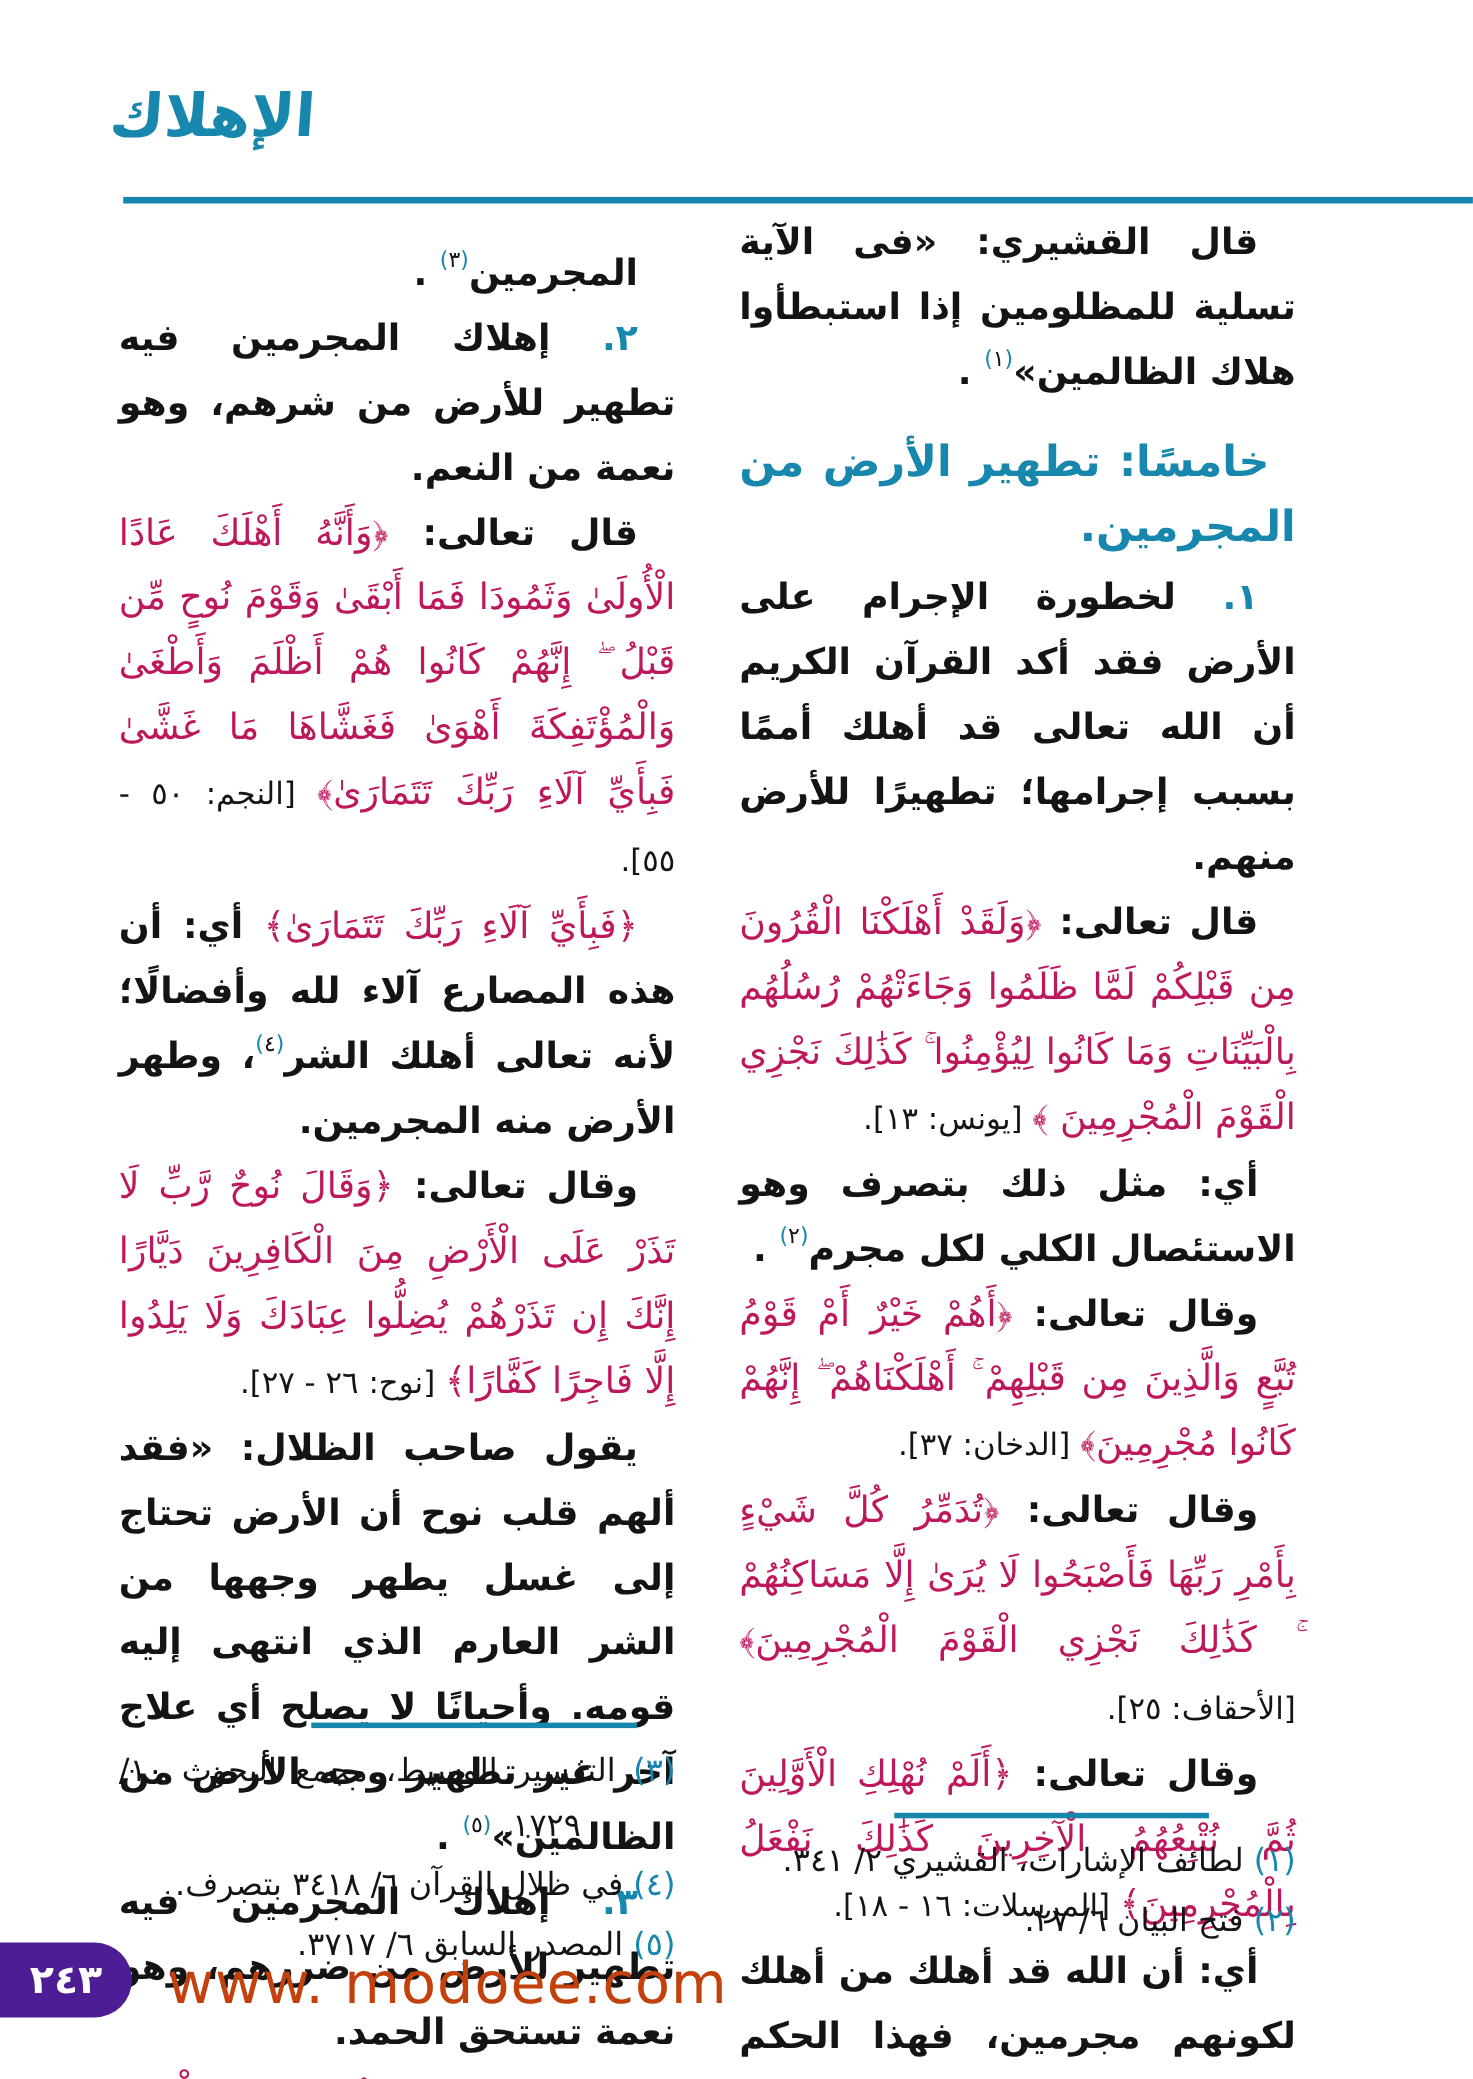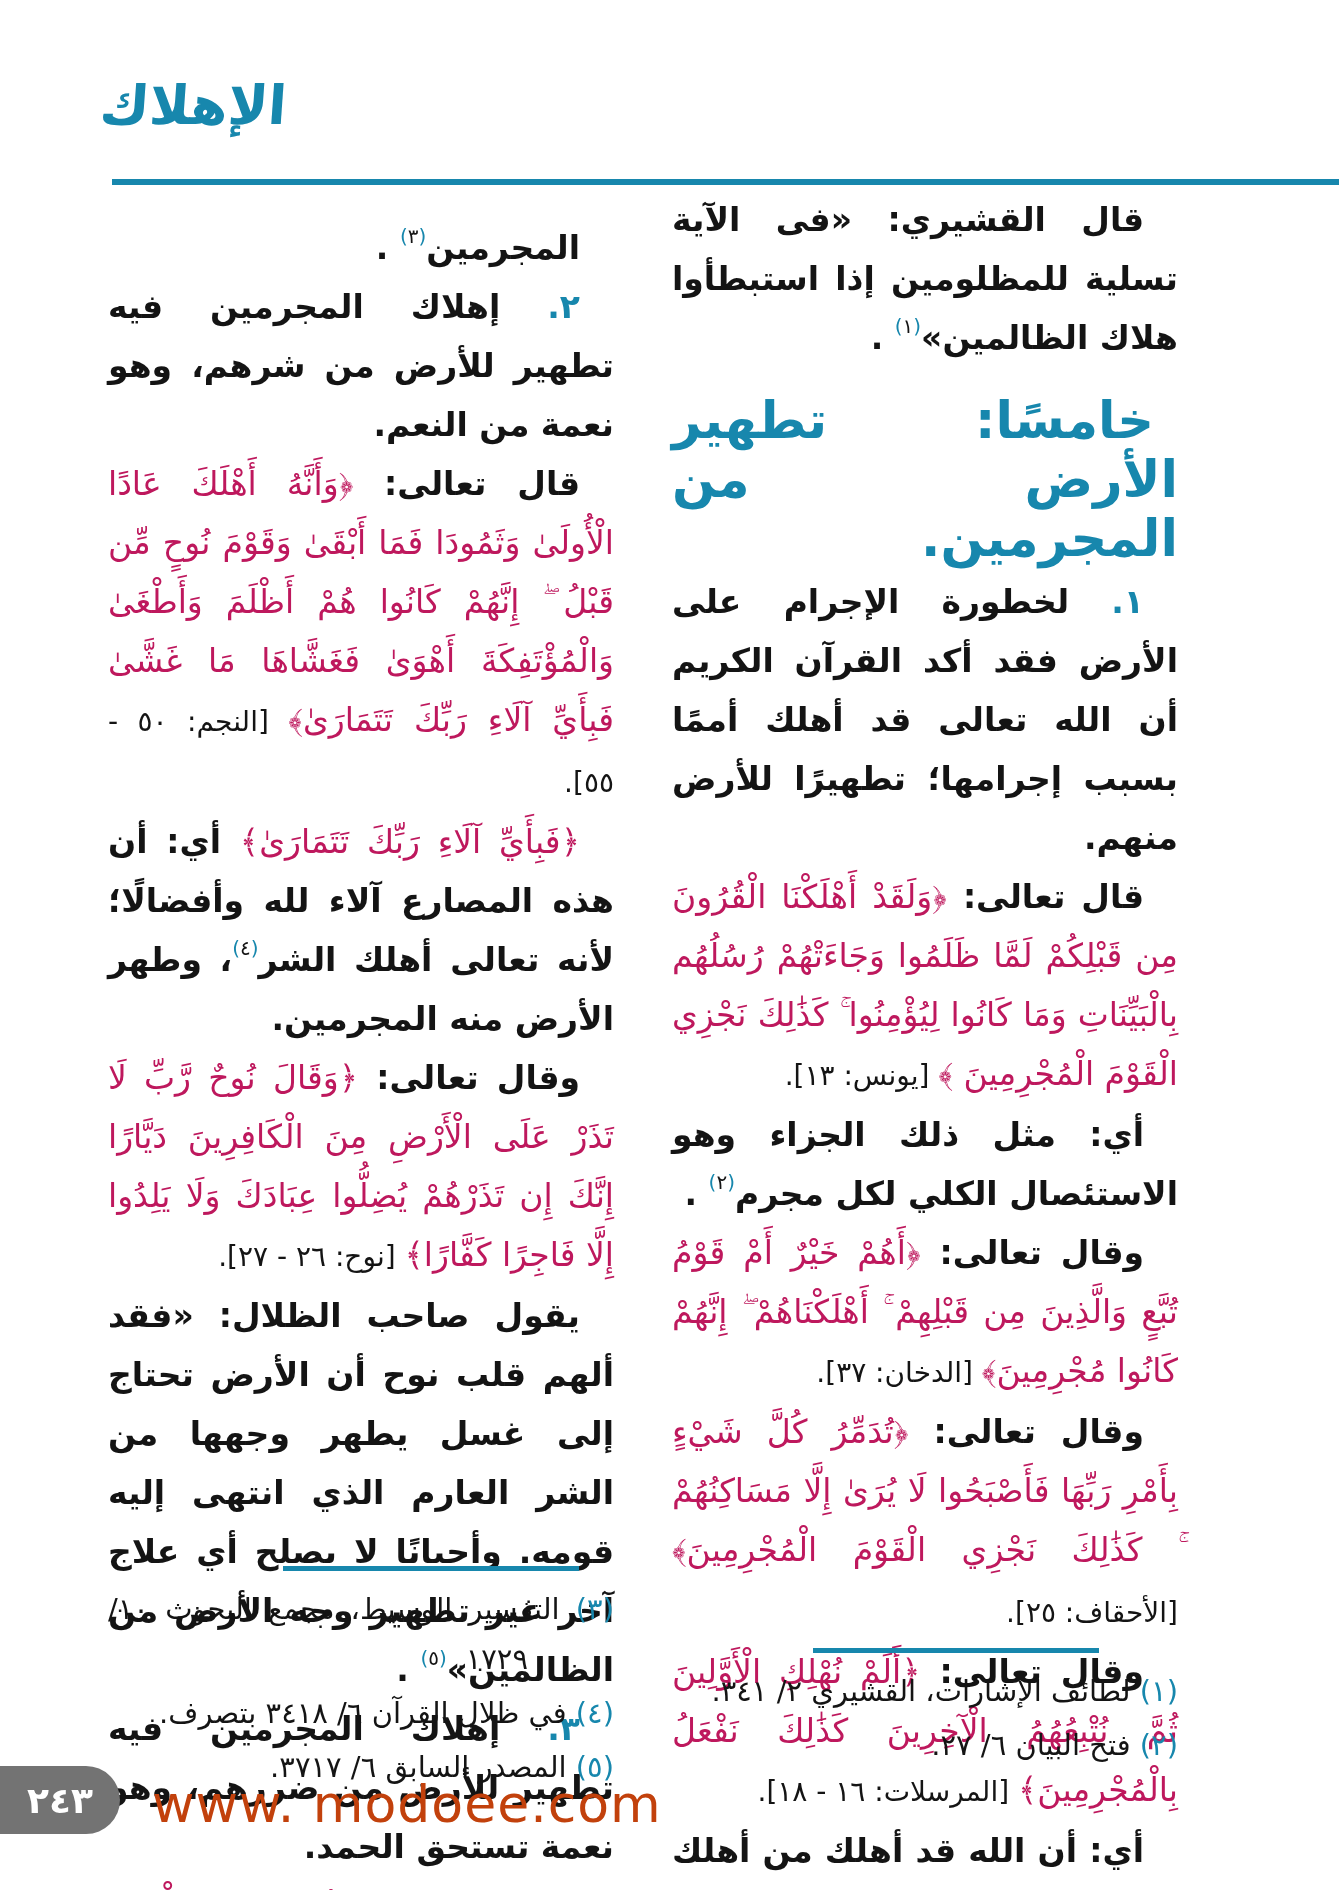--- a/index.html
+++ b/index.html
@@ -18,21 +18,21 @@
     background:#1787ad;
   }
   .col {
     position:absolute; width:506px; direction:rtl; text-align:justify;
     color:#141414; font-size:33px; font-weight:700; line-height:59px;
   }
   .col-right { top:190px; left:672px; }
   .col-left  { top:218px; left:108px; }
   .para { margin:0; text-indent:34px; }
   .para.heading {
-    color:#1787ad; font-size:51px; font-weight:700;
+    color:#1787ad; font-size:39px; font-weight:700;
     margin:24px 0 4px; text-indent:24px;
   }
   .seg-normal { color:#141414; }
   .seg-quran  { color:#be185d; font-weight:400; }
   .seg-ref    { color:#141414; font-weight:400; font-size:28px;margin-left:24px; }
   .seg-marker { color:#1787ad; }
   .fnref {
     font-size:20px; font-weight:400; line-height:0;
     vertical-align:16px; letter-spacing:1px; white-space:nowrap;
   }
@@ -44,21 +44,21 @@
   .fns {
     position:absolute; width:506px; direction:rtl; text-align:justify;
     font-size:29px; font-weight:400; line-height:50px; color:#141414;
   }
   .fns-right { top:1666px; left:672px; }
   .fns-left  { top:1584px; left:108px; }
   .footnote { padding-right:86px; text-indent:-86px; margin:0 0 4px; }
   .fn-marker { color:#1787ad; }
   .footer-badge {
     position:absolute; top:1766px; left:0; width:120px; height:68px;
-    background:#737373; border-radius:0 34px 34px 0;
+    background:#4c1d95; border-radius:0 34px 34px 0;
     color:#ffffff; font-size:36px; font-weight:700;
     display:flex; align-items:center; justify-content:center;
   }
   .footer-url {
     position:absolute; top:1774px; left:152px; direction:ltr;
     color:#c2410c; font-size:52px; font-weight:400; letter-spacing:1px;
   }
 </style>
 </head>
 <body>
@@ -66,21 +66,21 @@
 <div class="page">
 
   <div class="header-title">الإهلاك</div>
   <div class="header-rule"></div>
 
   <div class="col col-right">
       <p class="para body"><span class="seg-normal">قال القشيري: «فى الآية تسلية للمظلومين إذا استبطأوا هلاك الظالمين»</span><sup class="fnref"><span class="paren">(</span><span class="num">١</span><span class="paren">)</span></sup><span class="seg-normal"> .</span></p>
       <p class="para heading"><span class="seg-heading">خامسًا: تطهير الأرض من المجرمين.</span></p>
       <p class="para body"><span class="seg-marker">١. </span><span class="seg-normal">لخطورة الإجرام على الأرض فقد أكد القرآن الكريم أن الله تعالى قد أهلك أممًا بسبب إجرامها؛ تطهيرًا للأرض منهم.</span></p>
       <p class="para body"><span class="seg-normal">قال تعالى: </span><span class="seg-quran">﴿وَلَقَدْ أَهْلَكْنَا الْقُرُونَ مِن قَبْلِكُمْ لَمَّا ظَلَمُوا وَجَاءَتْهُمْ رُسُلُهُم بِالْبَيِّنَاتِ وَمَا كَانُوا لِيُؤْمِنُوا ۚ كَذَٰلِكَ نَجْزِي الْقَوْمَ الْمُجْرِمِينَ ﴾</span><span class="seg-ref"> [يونس: ١٣].</span></p>
-      <p class="para body"><span class="seg-normal">أي: مثل ذلك الجزاء وهو الاستئصال الكلي لكل مجرم</span><sup class="fnref"><span class="paren">(</span><span class="num">٢</span><span class="paren">)</span></sup><span class="seg-normal"> .</span></p>
+      <p class="para body"><span class="seg-normal">أي: مثل ذلك بتصرف وهو الاستئصال الكلي لكل مجرم</span><sup class="fnref"><span class="paren">(</span><span class="num">٢</span><span class="paren">)</span></sup><span class="seg-normal"> .</span></p>
       <p class="para body"><span class="seg-normal">وقال تعالى: </span><span class="seg-quran">﴿أَهُمْ خَيْرٌ أَمْ قَوْمُ تُبَّعٍ وَالَّذِينَ مِن قَبْلِهِمْ ۚ أَهْلَكْنَاهُمْ ۖ إِنَّهُمْ كَانُوا مُجْرِمِينَ﴾</span><span class="seg-ref"> [الدخان: ٣٧].</span></p>
       <p class="para body"><span class="seg-normal">وقال تعالى: </span><span class="seg-quran">﴿تُدَمِّرُ كُلَّ شَيْءٍ بِأَمْرِ رَبِّهَا فَأَصْبَحُوا لَا يُرَىٰ إِلَّا مَسَاكِنُهُمْ ۚ كَذَٰلِكَ نَجْزِي الْقَوْمَ الْمُجْرِمِينَ﴾</span><span class="seg-ref"> [الأحقاف: ٢٥].</span></p>
       <p class="para body"><span class="seg-normal">وقال تعالى: </span><span class="seg-quran">﴿أَلَمْ نُهْلِكِ الْأَوَّلِينَ ثُمَّ نُتْبِعُهُمُ الْآخِرِينَ كَذَٰلِكَ نَفْعَلُ بِالْمُجْرِمِينَ﴾</span><span class="seg-ref"> [المرسلات: ١٦ - ١٨].</span></p>
       <p class="para body"><span class="seg-normal">أي: أن الله قد أهلك من أهلك لكونهم مجرمين، فهذا الحكم عام في جميع</span></p>
     </div>
   <div class="col col-left">
       <p class="para body"><span class="seg-normal">المجرمين</span><sup class="fnref"><span class="paren">(</span><span class="num">٣</span><span class="paren">)</span></sup><span class="seg-normal"> .</span></p>
       <p class="para body"><span class="seg-marker">٢. </span><span class="seg-normal">إهلاك المجرمين فيه تطهير للأرض من شرهم، وهو نعمة من النعم.</span></p>
       <p class="para body"><span class="seg-normal">قال تعالى: </span><span class="seg-quran">﴿وَأَنَّهُ أَهْلَكَ عَادًا الْأُولَىٰ وَثَمُودَا فَمَا أَبْقَىٰ وَقَوْمَ نُوحٍ مِّن قَبْلُ ۖ إِنَّهُمْ كَانُوا هُمْ أَظْلَمَ وَأَطْغَىٰ وَالْمُؤْتَفِكَةَ أَهْوَىٰ فَغَشَّاهَا مَا غَشَّىٰ فَبِأَيِّ آلَاءِ رَبِّكَ تَتَمَارَىٰ﴾</span><span class="seg-ref"> [النجم: ٥٠ - ٥٥].</span></p>
       <p class="para body"><span class="seg-quran">﴿فَبِأَيِّ آلَاءِ رَبِّكَ تَتَمَارَىٰ﴾</span><span class="seg-normal"> أي: أن هذه المصارع آلاء لله وأفضالًا؛ لأنه تعالى أهلك الشر</span><sup class="fnref"><span class="paren">(</span><span class="num">٤</span><span class="paren">)</span></sup><span class="seg-normal">، وطهر الأرض منه المجرمين.</span></p>

